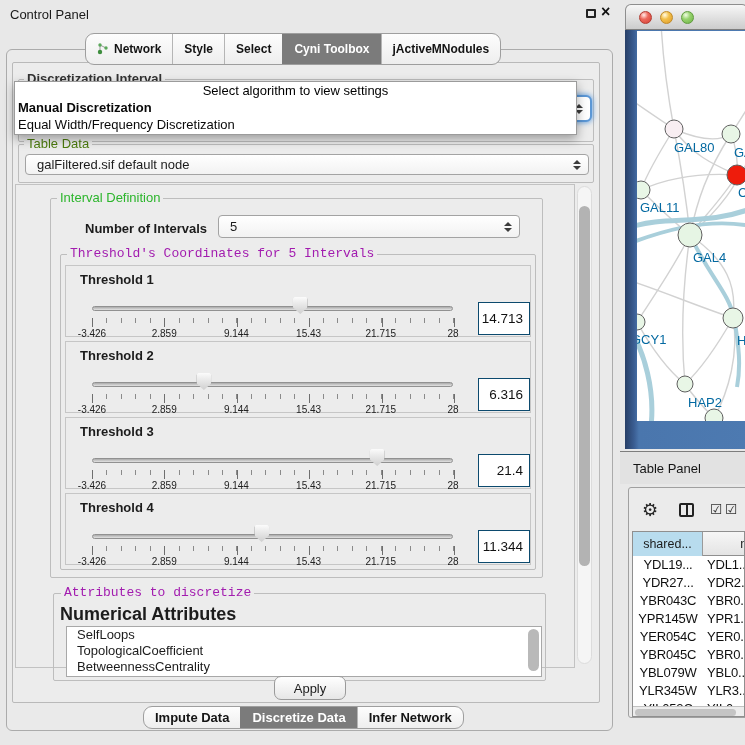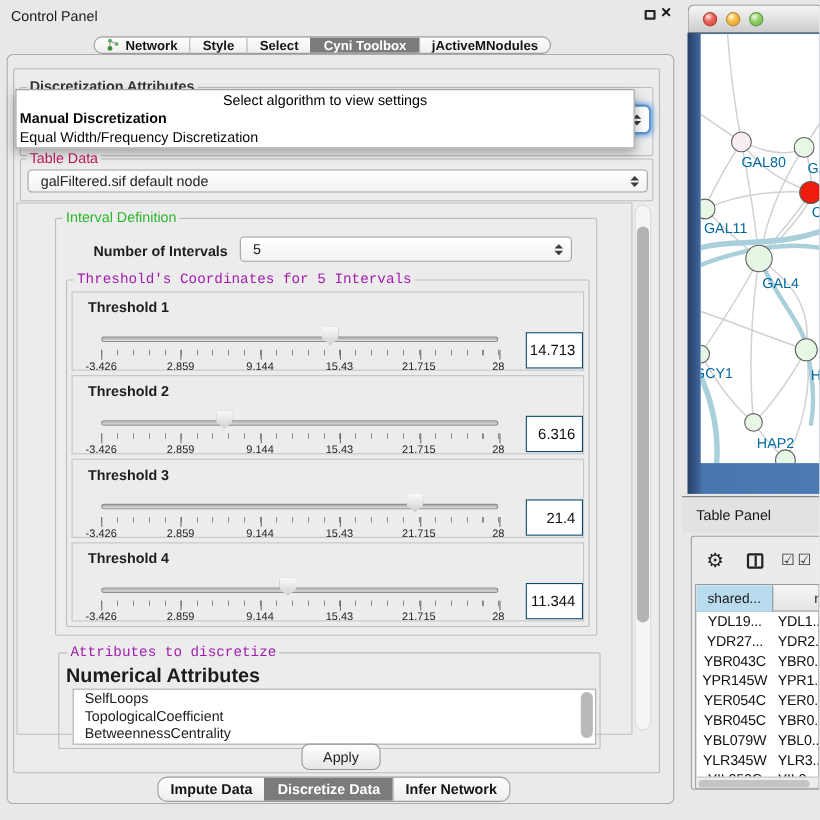--- a/index.html
+++ b/index.html
@@ -20,21 +20,21 @@
   .inner-panel{left:12px;top:62px;width:588px;height:641px;border:1px solid #b9b9b9;
                border-radius:2px;background:#ececec;}
 
   
   .tabstrip{display:flex;border:1px solid #9e9e9e;border-radius:9px;overflow:hidden;
             background:linear-gradient(#fdfdfd,#eeeeee);z-index:12;}
   .tabstrip .tab{display:flex;align-items:center;gap:5px;padding:0 11px;font-size:12px;
             font-weight:600;color:#141414;white-space:nowrap;cursor:default;}
   .tabstrip .tab + .tab{border-left:1px solid #b5b5b5;}
   .tabstrip .tab.active{background:#7b7b7b;color:#ffffff;border-left-color:#7b7b7b;}
-  #top-tabs{left:85px;top:33px;height:16px;}
+  #top-tabs{left:85px;top:33px;height:32px;}
   #top-tabs .tab{line-height:17px;}
   #bottom-tabs{left:143px;top:706px;height:23px;}
   #bottom-tabs .tab{font-size:13px;line-height:22px;}
 
   
   .group{border:1px solid #bdbdbd;border-radius:2px;}
   .gtitle{position:absolute;font-size:13px;background:#ececec;padding:0 3px;line-height:14px;}
 
   
   .combo{background:linear-gradient(#ffffff,#f2f2f2);border:1px solid #a3a3a3;border-radius:4px;
@@ -158,36 +158,36 @@
       <div class="tab active">
         <span>Cyni Toolbox</span>
       </div>
       <div class="tab">
         <span>jActiveMNodules</span>
       </div>
     </div>
   <div class="abs inner-panel"></div>
 
   <div class="abs group" style="left:18px;top:79px;width:576px;height:63px;"></div>
-  <span class="gtitle bold" style="left:24px;top:72px;color:#333;">Discretization Attributes</span>
+  <span class="gtitle bold" style="left:24px;top:72px;color:#333;">Discretization Interval</span>
   <div class="abs focus-combo">
     <span class="stepper">
         <i class="up"></i>
         <i class="dn"></i>
       </span>
   </div>
 
   <div class="abs popup">
     <div class="phead">Select algorithm to view settings</div>
     <div class="pitem first">Manual Discretization</div>
     <div class="pitem">Equal Width/Frequency Discretization</div>
   </div>
 
   <div class="abs group" style="left:18px;top:144px;width:576px;height:39px;"></div>
-  <span class="gtitle" style="left:24px;top:137px;color:#be185d;">Table Data</span>
+  <span class="gtitle" style="left:24px;top:137px;color:#4d7c0f;">Table Data</span>
   <div class="abs combo" style="left:25px;top:154px;width:564px;height:21px;">
     <span class="ctext">galFiltered.sif default node</span>
     <span class="stepper">
         <i class="up"></i>
         <i class="dn"></i>
       </span>
   </div>
 
   <div class="abs viewport"></div>
   <div class="abs vscroll-track"></div>

